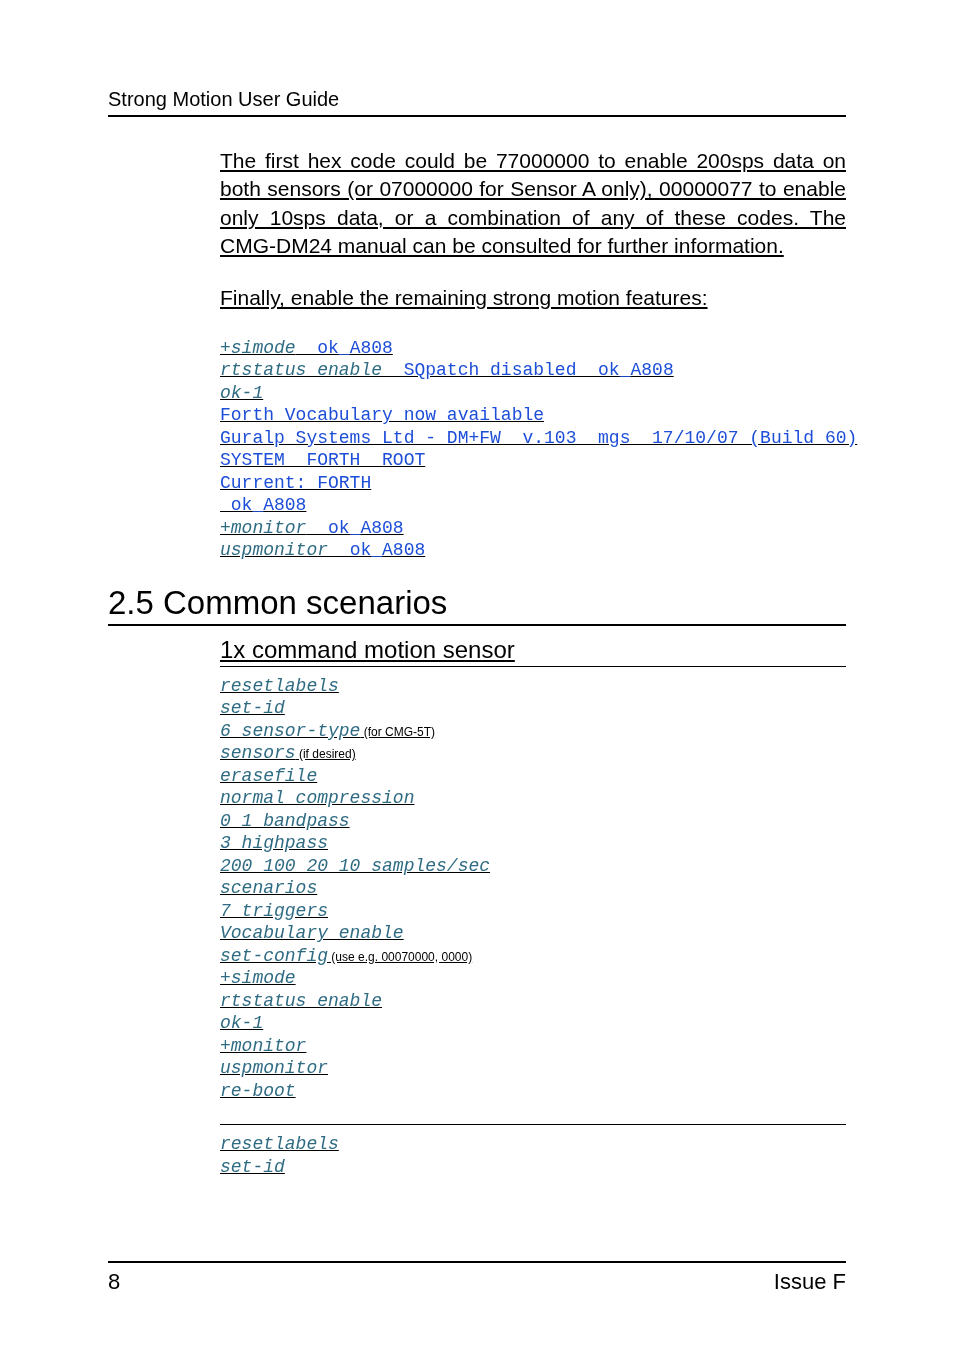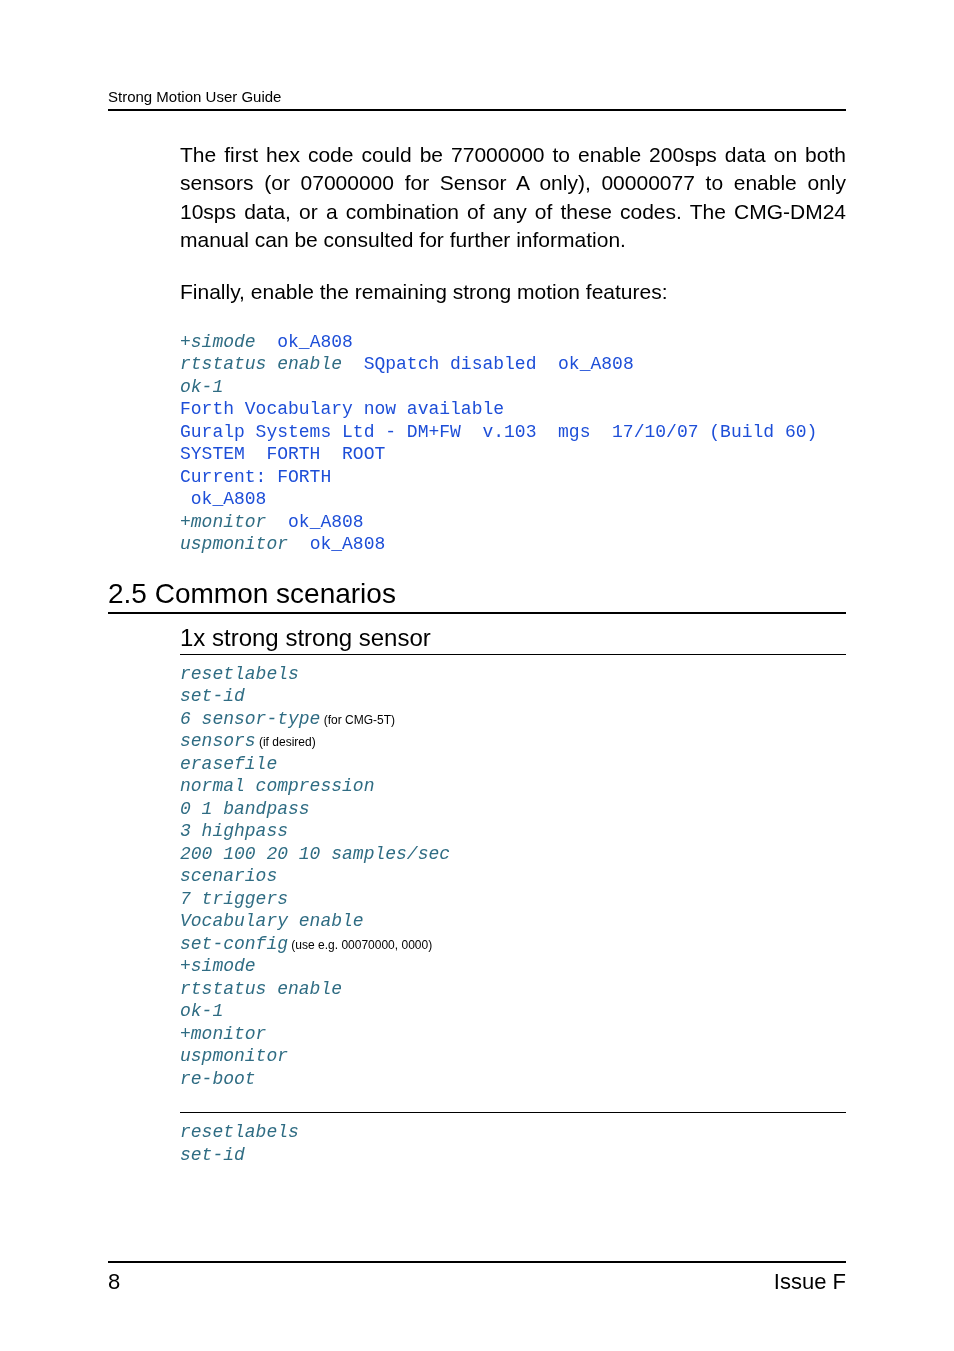--- a/index.html
+++ b/index.html
@@ -13,49 +13,50 @@
     color: #000;
   }
   .page {
     position: relative;
     width: 954px;
     height: 1351px;
     box-sizing: border-box;
     padding: 88px 108px 40px 108px;
   }
   .running-head {
-    font-size: 15px;
+    font-size: 20px;
     font-weight: 400;
     margin-bottom: 4px;
   }
   .head-rule {
     border: none;
     border-top: 2px solid #000;
     margin: 0 0 30px 0;
   }
   .body-block {
-    margin-left: 72px;
+    margin-left: 112px;
+    text-decoration: underline;
   }
   .para {
     font-size: 21px;
     line-height: 1.35;
     text-align: justify;
     margin: 0 0 24px 0;
   }
   pre.code {
     font-family: "Courier New", Courier, monospace;
     font-size: 18px;
     line-height: 1.25;
     margin: 0 0 22px 0;
     white-space: pre;
   }
   .u  { color: #2f6c83; font-style: italic; } 
   .o  { color: #1d4ed8; }                        
   .h2 {
-    font-size: 28px;
+    font-size: 33px;
     font-weight: 400;
     margin: 10px 0 2px 0;
   }
   hr.h2rule {
     border: none;
     border-top: 2px solid #000;
     margin: 2px 0 10px 0;
   }
   .h3 {
     font-size: 24px;
@@ -112,21 +113,21 @@
 <span class="o"> ok_A808</span>
 <span class="u">+monitor</span><span class="o">  ok_A808</span>
 <span class="u">uspmonitor</span><span class="o">  ok_A808</span></pre>
   </div>
 
   <div class="h2">2.5 Common scenarios</div>
   <hr class="h2rule">
 
   <div class="body-block">
 
-    <div class="h3">1x strong strong sensor</div>
+    <div class="h3">1x command motion sensor</div>
     <hr class="h3rule">
 
 <pre class="code"><span class="u">resetlabels</span>
 <span class="u">set-id</span>
 <span class="u">6 sensor-type</span><span class="inline-note"> (for CMG-5T)</span>
 <span class="u">sensors</span><span class="inline-note"> (if desired)</span>
 <span class="u">erasefile</span>
 <span class="u">normal compression</span>
 <span class="u">0 1 bandpass</span>
 <span class="u">3 highpass</span>

